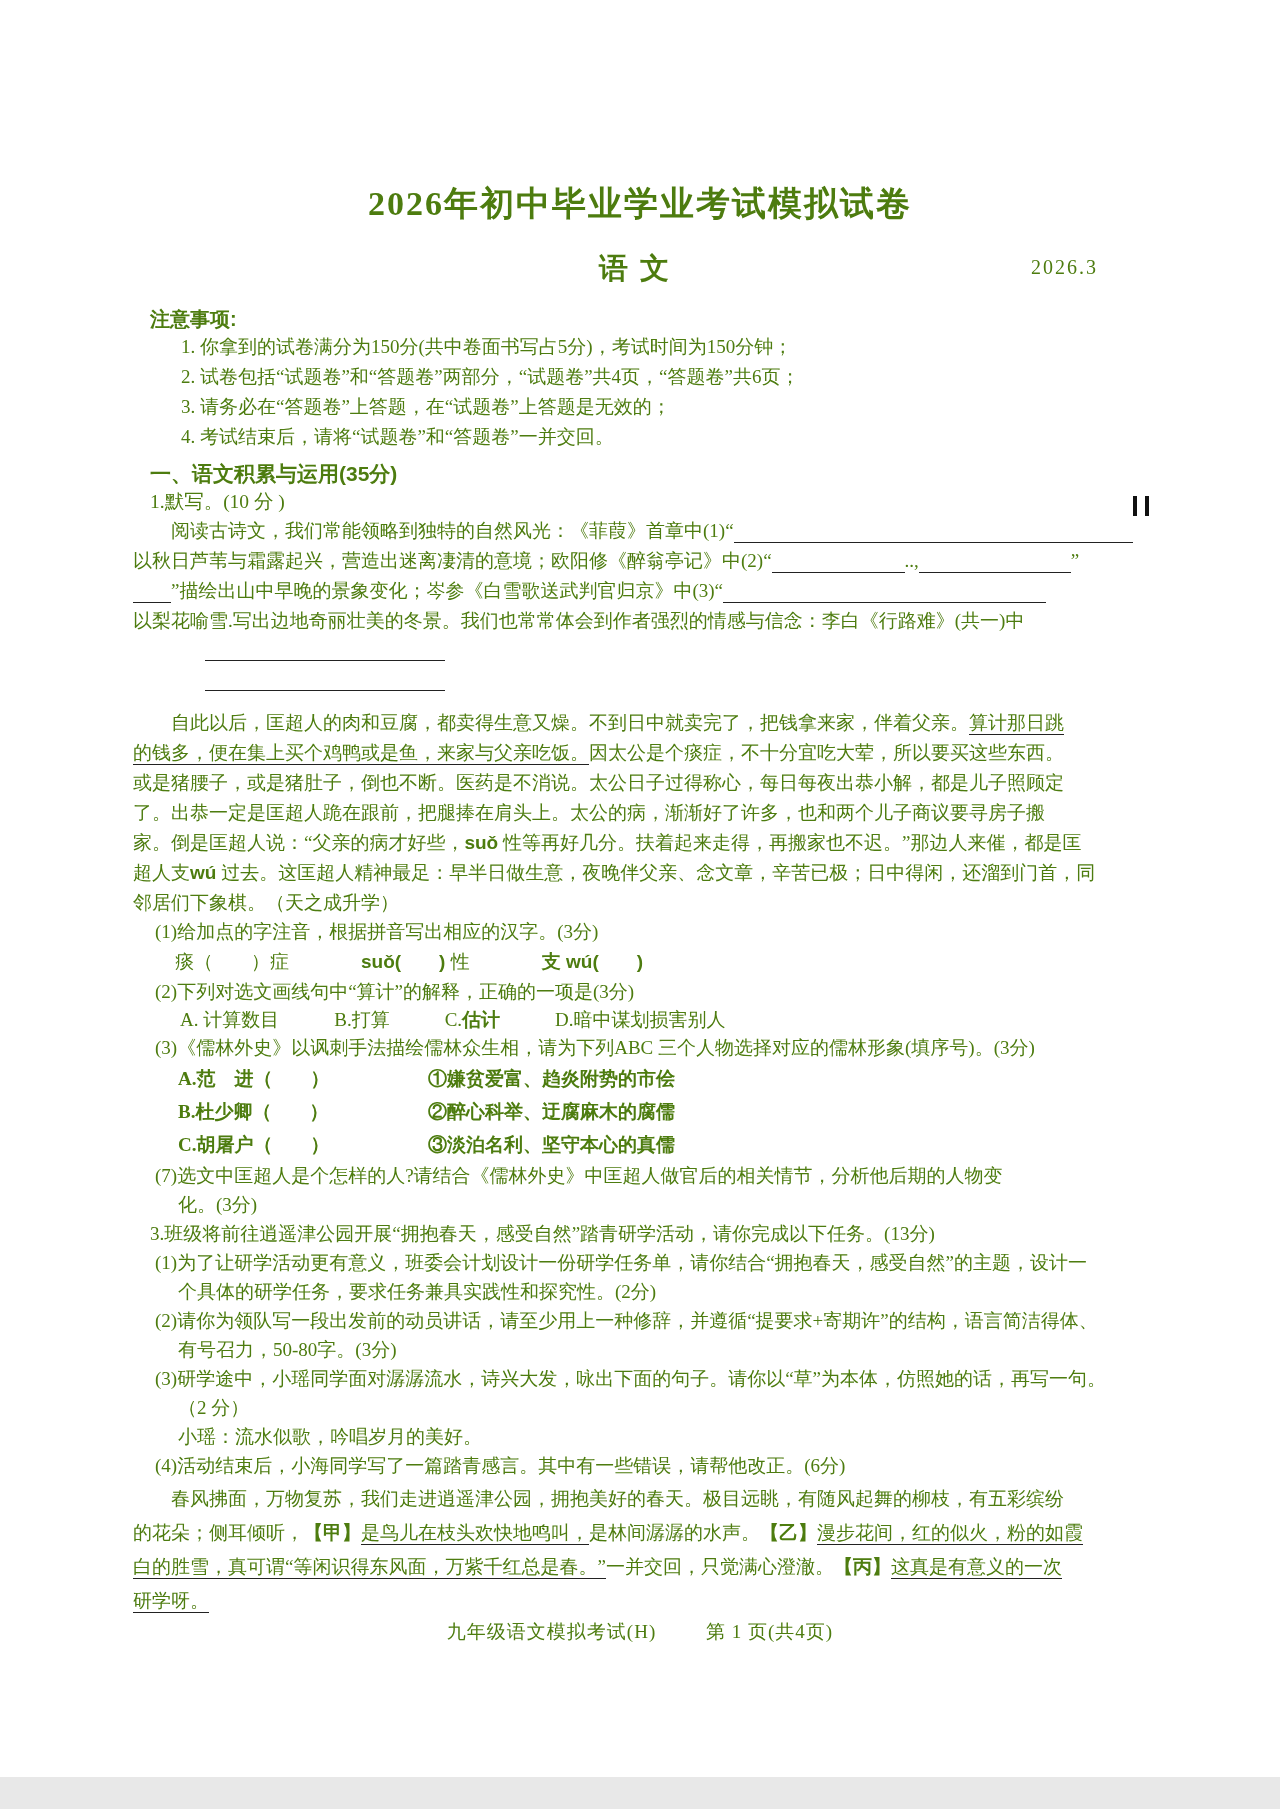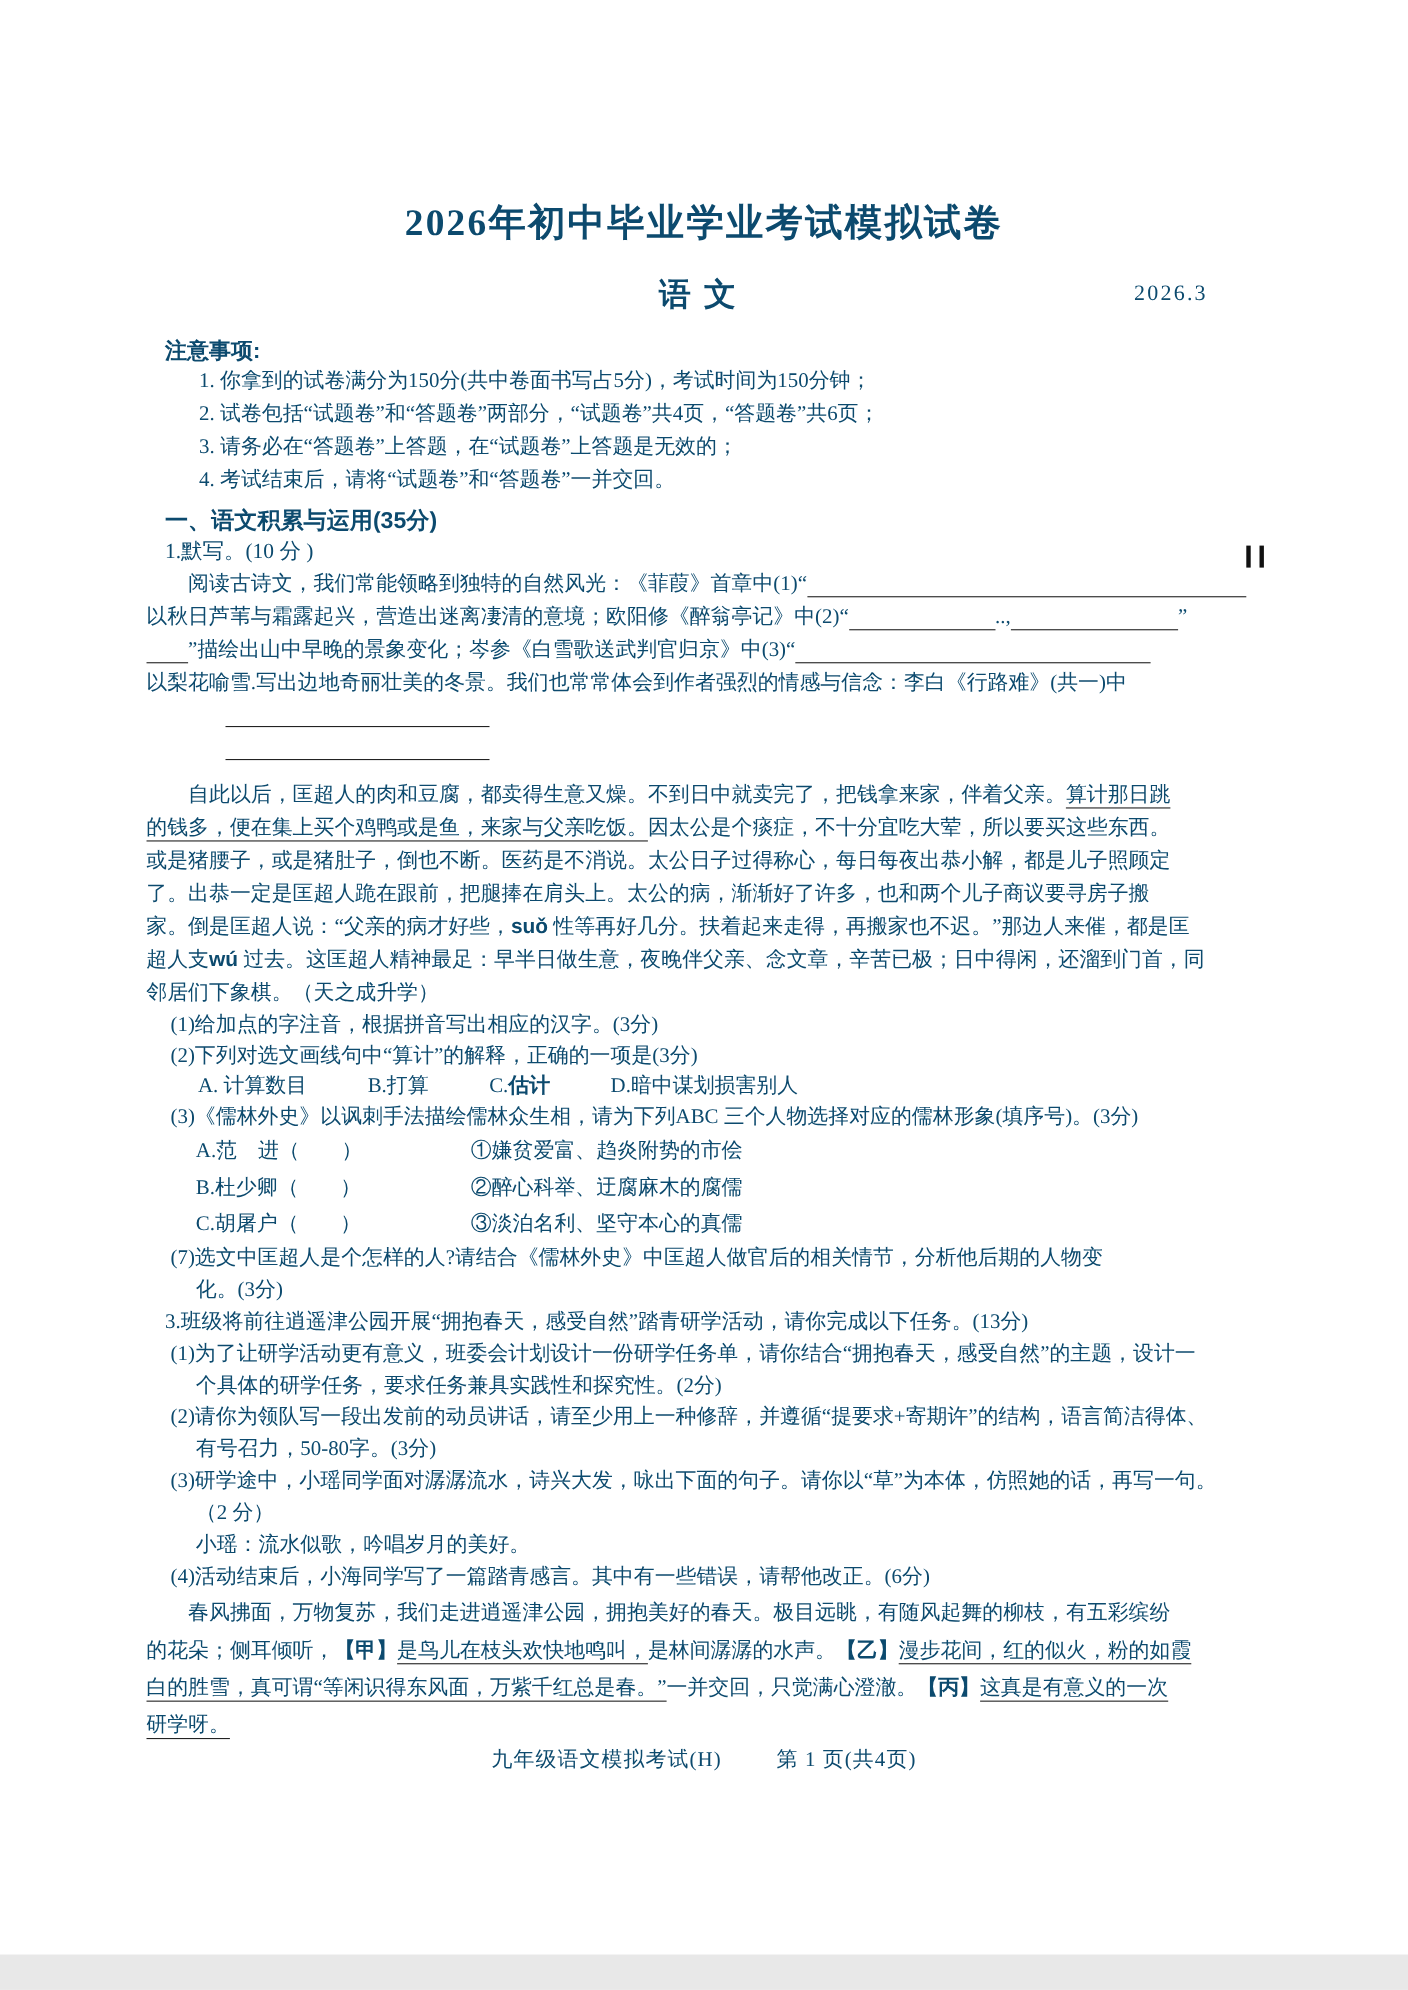--- a/index.html
+++ b/index.html
@@ -1,18 +1,18 @@
 <!DOCTYPE html>
 <html><head>
 <meta charset="utf-8">
 <style>
   html,body{margin:0;padding:0;background:#e8e8e8;}
   .sheet{
     position:relative;width:1280px;height:1777px;background:#ffffff;
-    font-family:"Liberation Serif",serif;color:#0c4a6e;overflow:hidden;
+    font-family:"Liberation Serif",serif;color:#4d7c0f;overflow:hidden;
     margin:0 auto;
   }
   .content{position:absolute;left:133px;top:0;width:1014px;}
   .title{margin:0;padding-top:182px;text-align:center;font-size:34px;font-weight:bold;letter-spacing:2px;line-height:44px;}
   .subjectrow{position:relative;margin-top:22px;height:40px;}
   .subject{display:block;text-align:center;font-size:29px;font-weight:bold;letter-spacing:12px;line-height:40px;}
   .examdate{position:absolute;left:898px;top:8px;font-size:20px;letter-spacing:2px;}
   .notice-h{margin-top:18px;margin-left:17px;font-size:20px;font-weight:bold;line-height:26px;font-family:"Liberation Sans",sans-serif;}
   .notice{margin-left:48px;font-size:19px;}
   .notice .line{height:30px;line-height:30px;}
@@ -20,21 +20,21 @@
   .q1label{margin-left:17px;font-size:19.5px;line-height:28px;}
   .para{font-size:19px;}
   .para .line{height:30px;line-height:30px;white-space:nowrap;overflow:hidden;}
   .blanks .line{height:30px;line-height:30px;margin-left:72px;}
   .passage{margin-top:12px;font-size:19px;}
   .qline{margin-left:22px;font-size:19px;line-height:28px;white-space:nowrap;overflow:hidden;}
   .pinrow{margin-left:42px;font-size:19px;height:32px;line-height:32px;}
   .pinrow .item{margin-right:72px;}
   .optrow{margin-left:47px;font-size:19px;height:28px;line-height:28px;}
   .optrow .item{margin-right:55px;}
-  .match{margin-left:45px;font-size:19px;}
+  .match{margin-left:45px;font-size:19px;font-weight:bold;}
   .match .row{height:33px;line-height:33px;}
   .match .ml{display:inline-block;width:250px;}
   .qblock{font-size:19px;}
   .qblock .line{height:29px;line-height:29px;margin-left:22px;white-space:nowrap;overflow:hidden;}
   .qblock .line + .line{margin-left:45px;}
   .example{margin-left:45px;font-size:19px;height:29px;line-height:29px;}
   .essay{margin-top:2px;font-size:19px;}
   .essay .line{height:34px;line-height:34px;white-space:nowrap;overflow:hidden;}
   .footer{margin-top:0;text-align:center;font-size:19px;line-height:28px;letter-spacing:1px;}
   .footer span{margin:0 22px;text-align:right;}
@@ -88,20 +88,21 @@
         <div class="line"><span class="sg">　　自此以后，匡超人的肉和豆腐，都卖得生意又燥。不到日中就卖完了，把钱拿来家，伴着父亲。</span><span class="sg u">算计那日跳</span></div>
         <div class="line"><span class="sg u">的钱多，便在集上买个鸡鸭或是鱼，来家与父亲吃饭。</span><span class="sg">因太公是个痰症，不十分宜吃大荤，所以要买这些东西。</span></div>
         <div class="line"><span class="sg">或是猪腰子，或是猪肚子，倒也不断。医药是不消说。太公日子过得称心，每日每夜出恭小解，都是儿子照顾定</span></div>
         <div class="line"><span class="sg">了。出恭一定是匡超人跪在跟前，把腿捧在肩头上。太公的病，渐渐好了许多，也和两个儿子商议要寻房子搬</span></div>
         <div class="line"><span class="sg">家。倒是匡超人说：“父亲的病才好些，</span><span class="sg s">suǒ</span><span class="sg"> 性等再好几分。扶着起来走得，再搬家也不迟。”那边人来催，都是匡</span></div>
         <div class="line"><span class="sg">超人支</span><span class="sg s">wú</span><span class="sg"> 过去。这匡超人精神最足：早半日做生意，夜晚伴父亲、念文章，辛苦已极；日中得闲，还溜到门首，同</span></div>
         <div class="line"><span class="sg">邻居们下象棋。（天之成升学）</span></div>
       </div>
 
     <div class="qline">(1)给加点的字注音，根据拼音写出相应的汉字。(3分)</div>
+    <div class="pinrow"><span class="item"><span class="sg">痰（　　）症</span></span><span class="item"><span class="sg s">suǒ(</span><span class="sg">　　</span><span class="sg s">) </span><span class="sg">性</span></span><span class="item"><span class="sg s">支 wú(</span><span class="sg">　　</span><span class="sg s">)</span></span></div>
 
     <div class="qline">(2)下列对选文画线句中“算计”的解释，正确的一项是(3分)</div>
     <div class="optrow"><span class="item"><span class="sg">A. 计算数目</span></span><span class="item"><span class="sg">B.打算</span></span><span class="item"><span class="sg">C.</span><span class="sg s">估计</span></span><span class="item"><span class="sg">D.暗中谋划损害别人</span></span></div>
 
     <div class="qline">(3)《儒林外史》以讽刺手法描绘儒林众生相，请为下列ABC  三个人物选择对应的儒林形象(填序号)。(3分)</div>
     <div class="match">
         <div class="row"><span class="ml">A.范　进（　　）</span><span>①嫌贫爱富、趋炎附势的市侩</span></div>
         <div class="row"><span class="ml">B.杜少卿（　　）</span><span>②醉心科举、迂腐麻木的腐儒</span></div>
         <div class="row"><span class="ml">C.胡屠户（　　）</span><span>③淡泊名利、坚守本心的真儒</span></div>
       </div>

